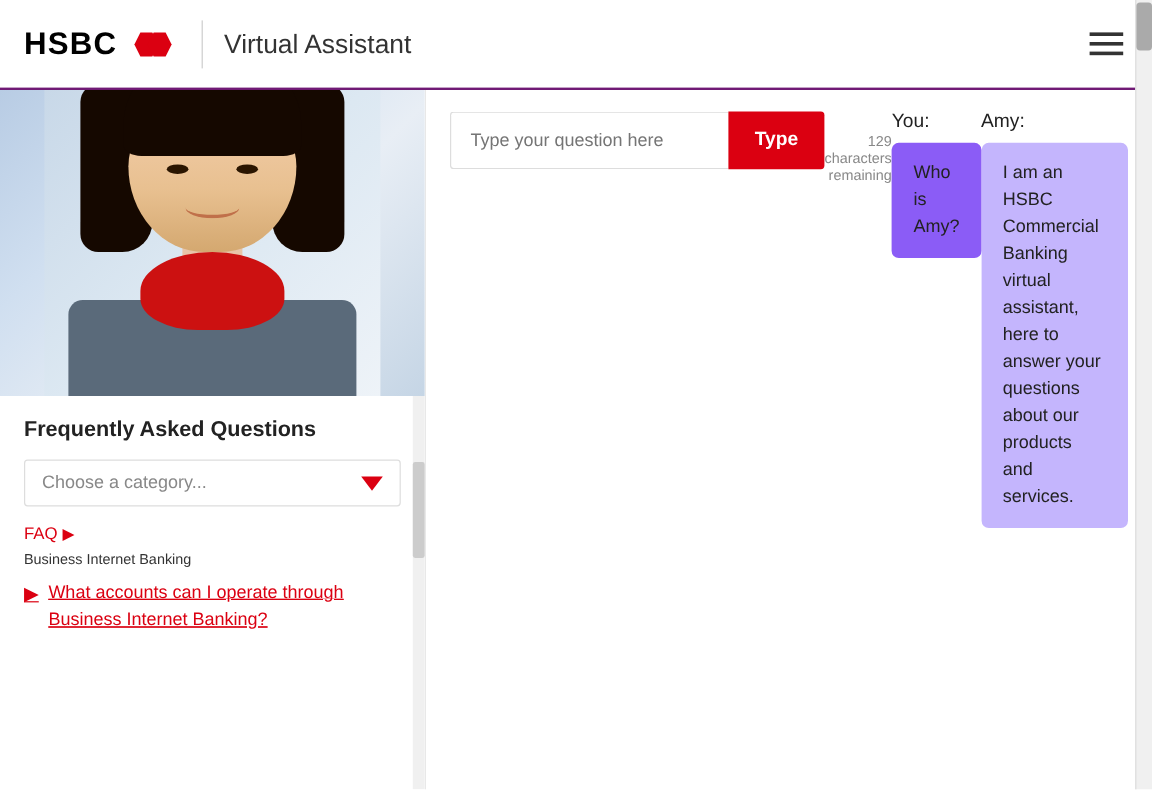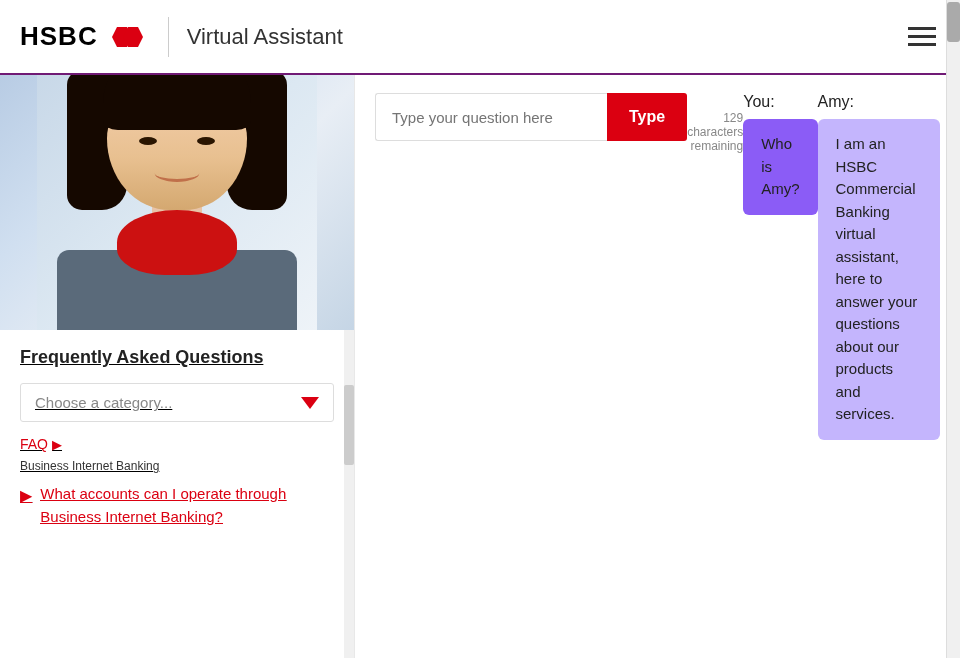--- a/index.html
+++ b/index.html
@@ -100,21 +100,20 @@
     .avatar-img {
       width: 100%;
       height: 255px;
       background: linear-gradient(135deg, #b8cce4 0%, #d0dff0 30%, #e8eef5 60%, #c5d5e5 100%);
       position: relative;
       overflow: hidden;
     }
 
     .faq-section {
       padding: 16px 20px;
-      text-decoration: underline;
     }
     .faq-title {
       font-size: 18px;
       font-weight: bold;
       color: #222;
       margin-bottom: 14px;
       line-height: 1.3;
     }
     .category-dropdown {
       display: flex;

